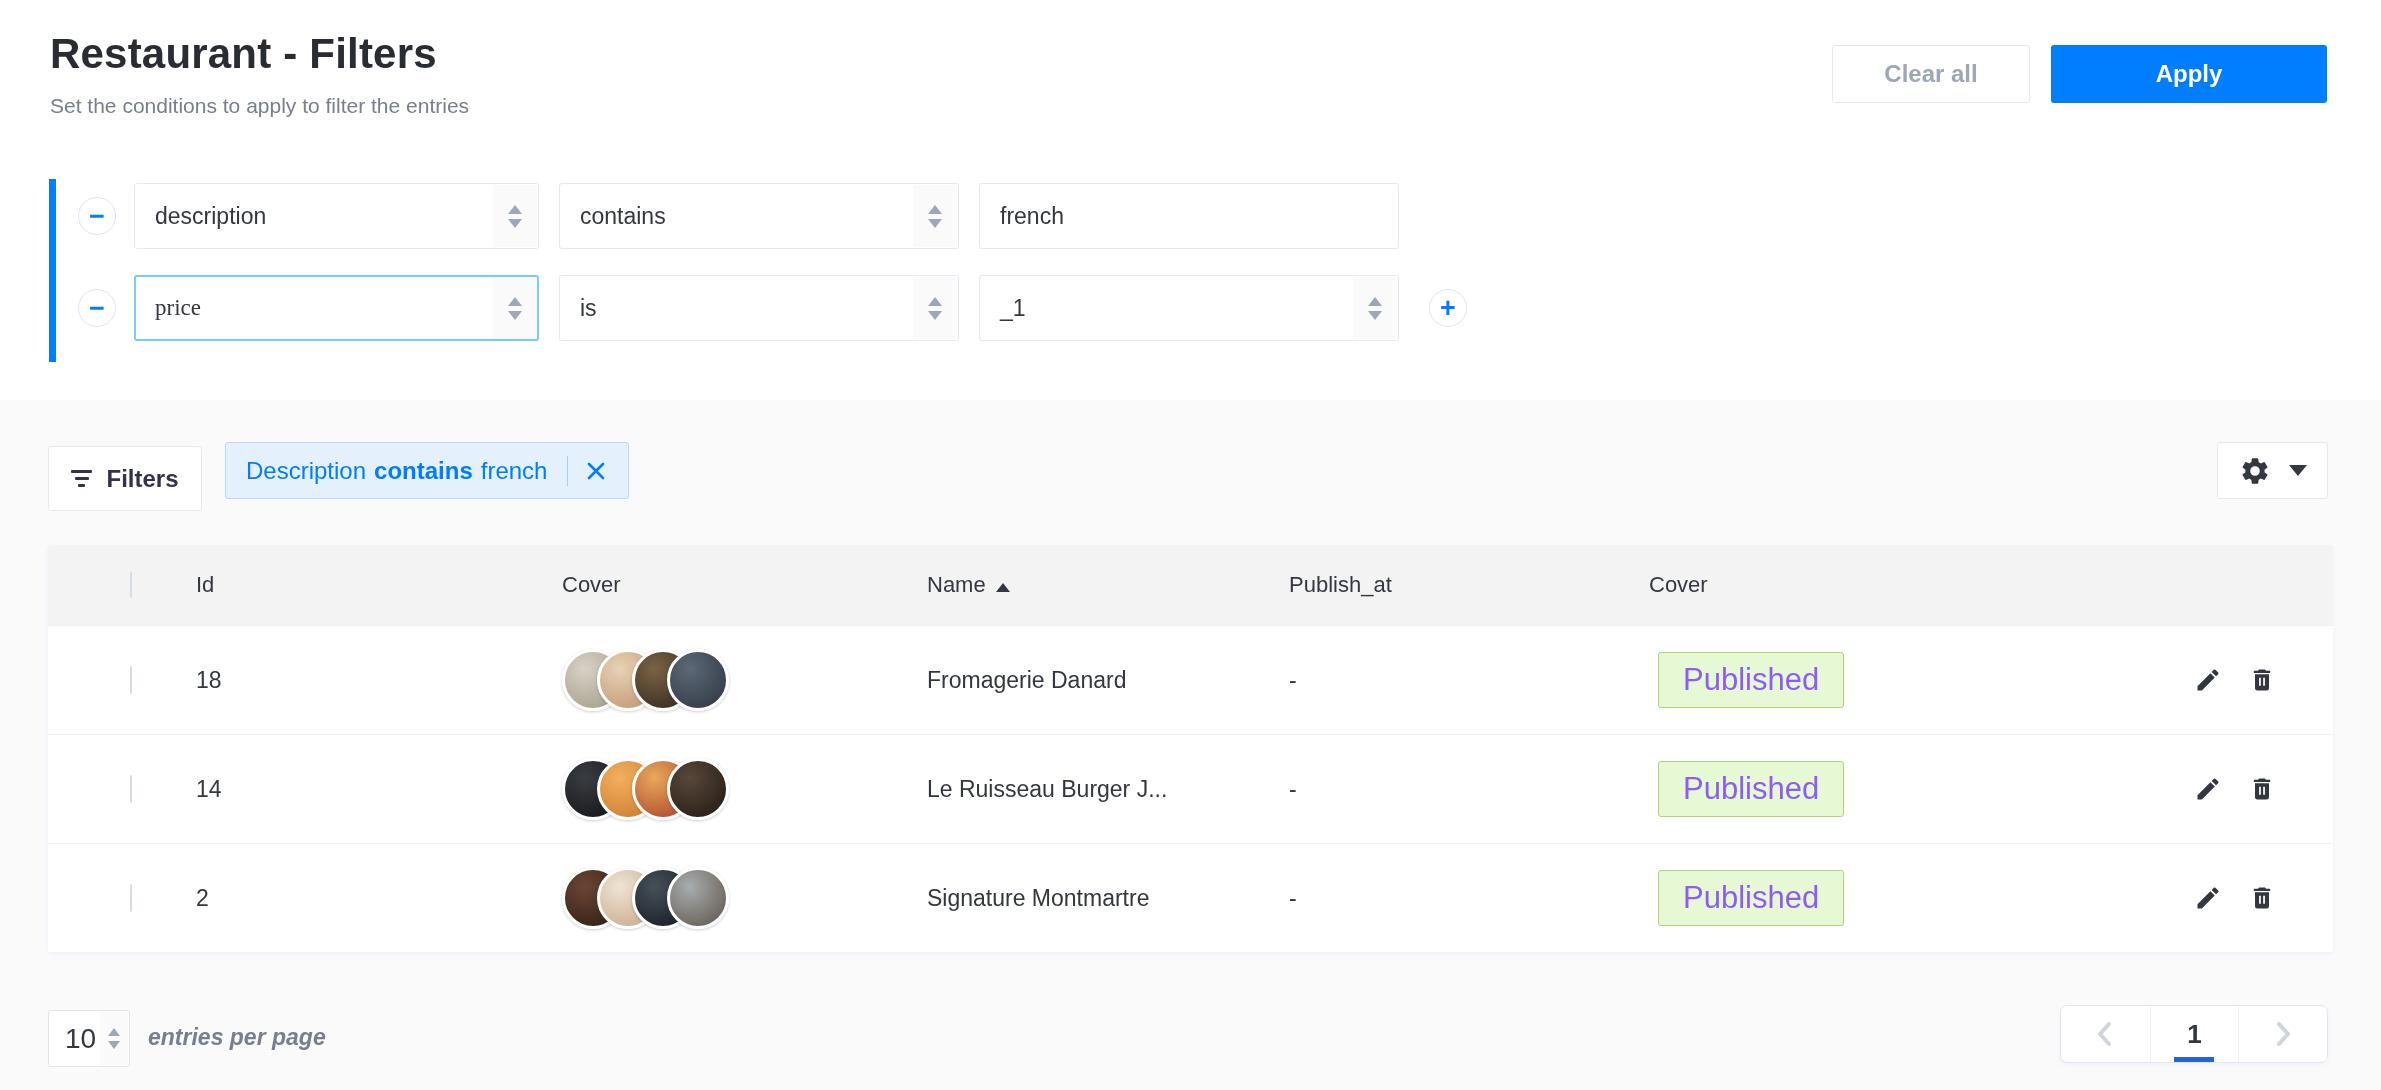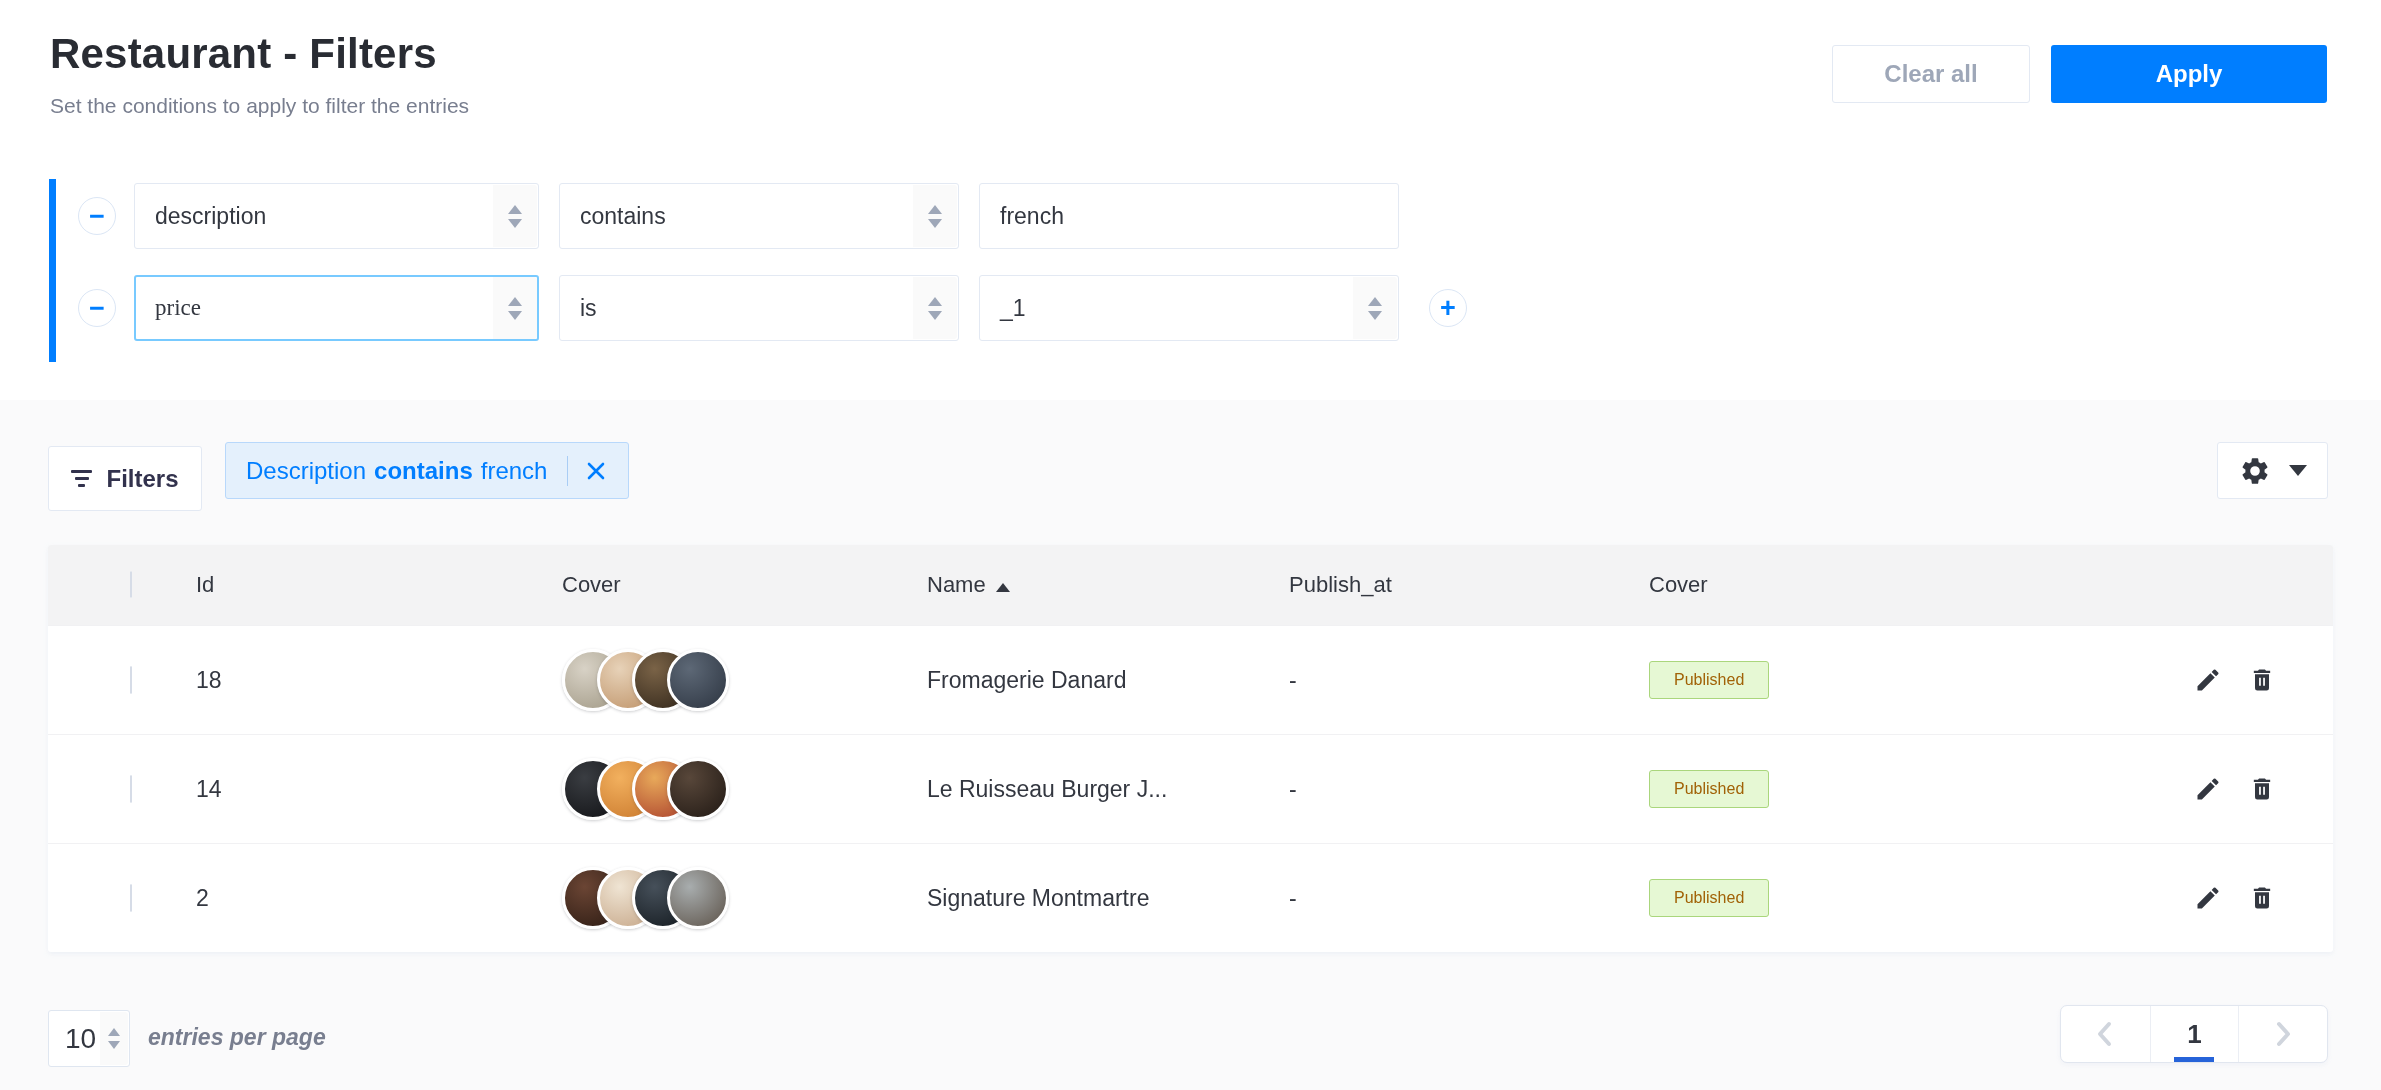--- a/index.html
+++ b/index.html
@@ -70,21 +70,21 @@
   .tbody-row { height:109px; border-top:1px solid #f1f1f3; font-size:23px; cursor:pointer; }
   .cell-check { padding-left:82px; }
   .checkbox { width:26px; height:26px; background:#fff; border:1px solid #d6dce7; border-radius:3px; cursor:pointer; }
   .sort-arrow { display:inline-block; width:0; height:0; border-left:7px solid transparent; border-right:7px solid transparent;
     border-bottom:9px solid #333740; margin-left:10px; }
   .covers { display:flex; align-items:center; }
   .cover-circle { width:62px; height:62px; border-radius:50%; border:3px solid #fff;
     box-shadow:0 1px 3px rgba(50,55,64,.25); flex:none; }
   .cover-circle + .cover-circle { margin-left:-27px; }
   .badge { display:inline-block; padding:9px 24px; background:#e6f8d4; border:1px solid #aad67c;
-    border-radius:3px; color:#a16207; font-size:16px; }
+    border-radius:3px; color:#8b5cf6; font-size:31px;margin-left:9px; }
   .cell-actions { display:flex; justify-content:flex-end; align-items:center; gap:24px; padding-right:56px; }
   .icon-btn { width:30px; height:30px; cursor:pointer; display:flex; align-items:center; justify-content:center; }
 
   
   .pagesize { position:absolute; left:48px; top:610px; width:82px; height:57px; background:#fff;
     border:1px solid #dfe6f0; border-radius:3px; display:flex; align-items:center; padding-left:16px;
     font-size:28px; cursor:pointer; }
   .pagesize .stepper { width:28px; }
   .pagesize .tri-up { border-left-width:6px; border-right-width:6px; border-bottom-width:8px; }
   .pagesize .tri-down { border-left-width:6px; border-right-width:6px; border-top-width:8px; }

